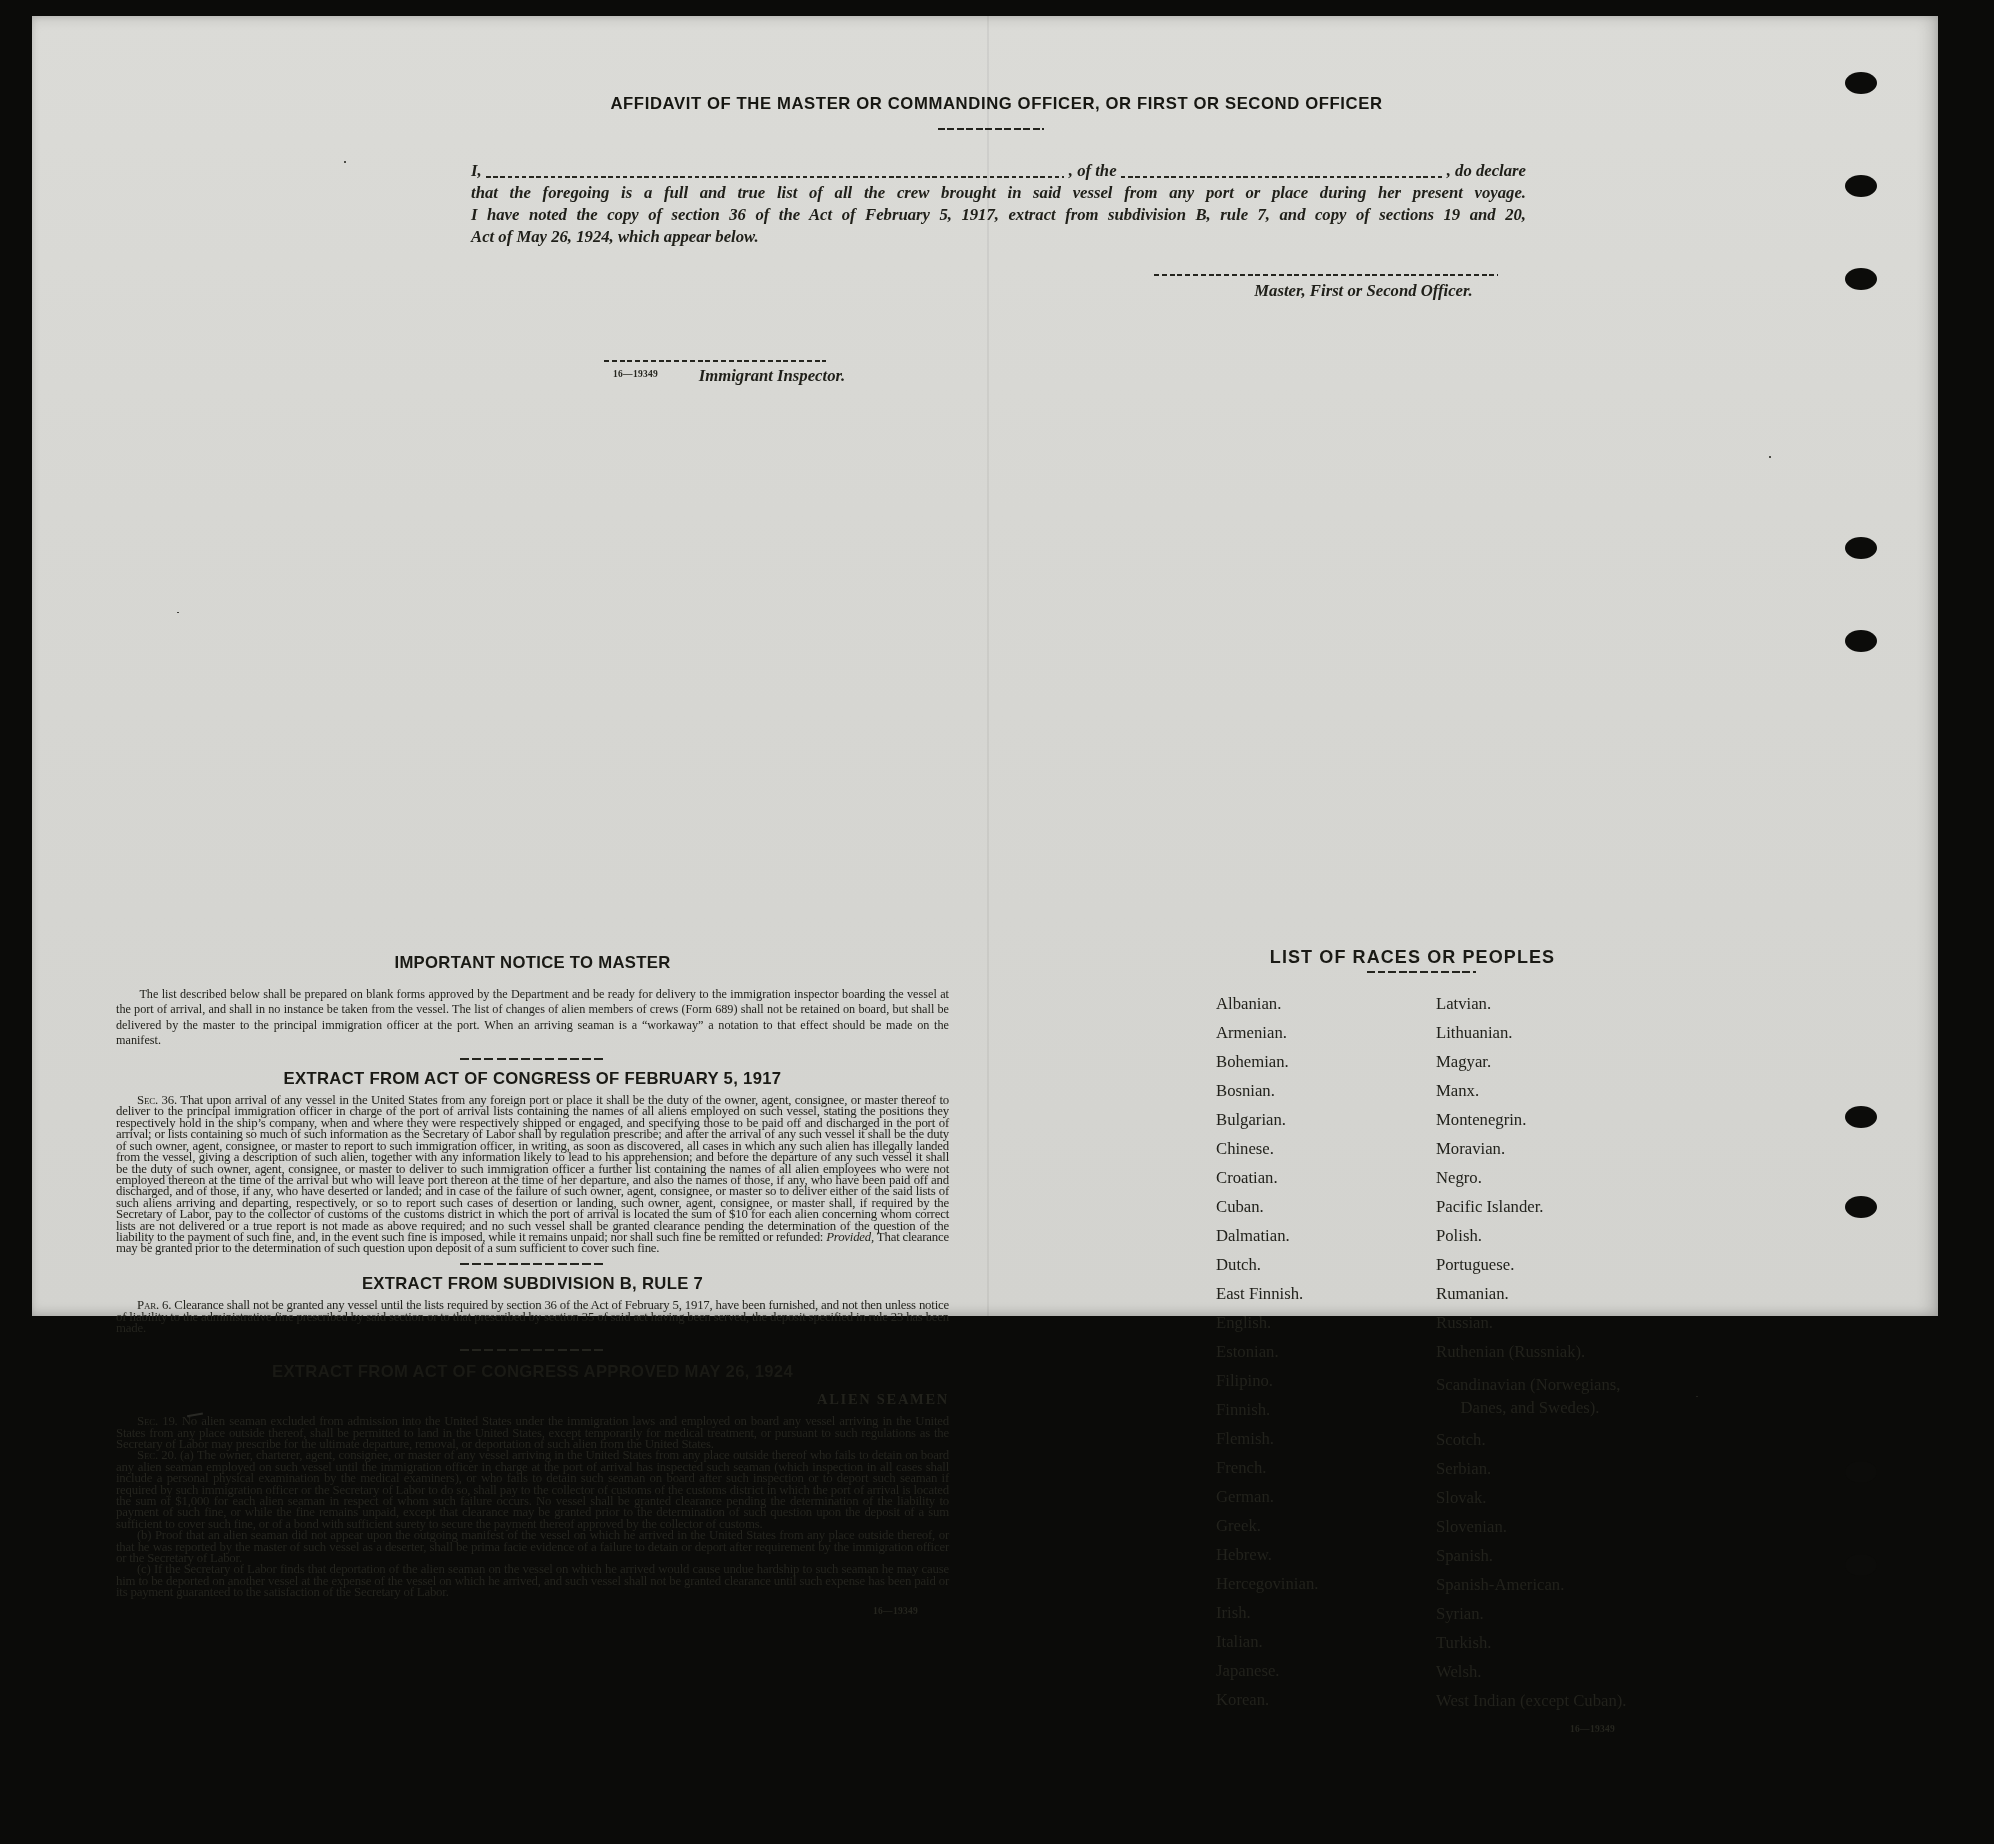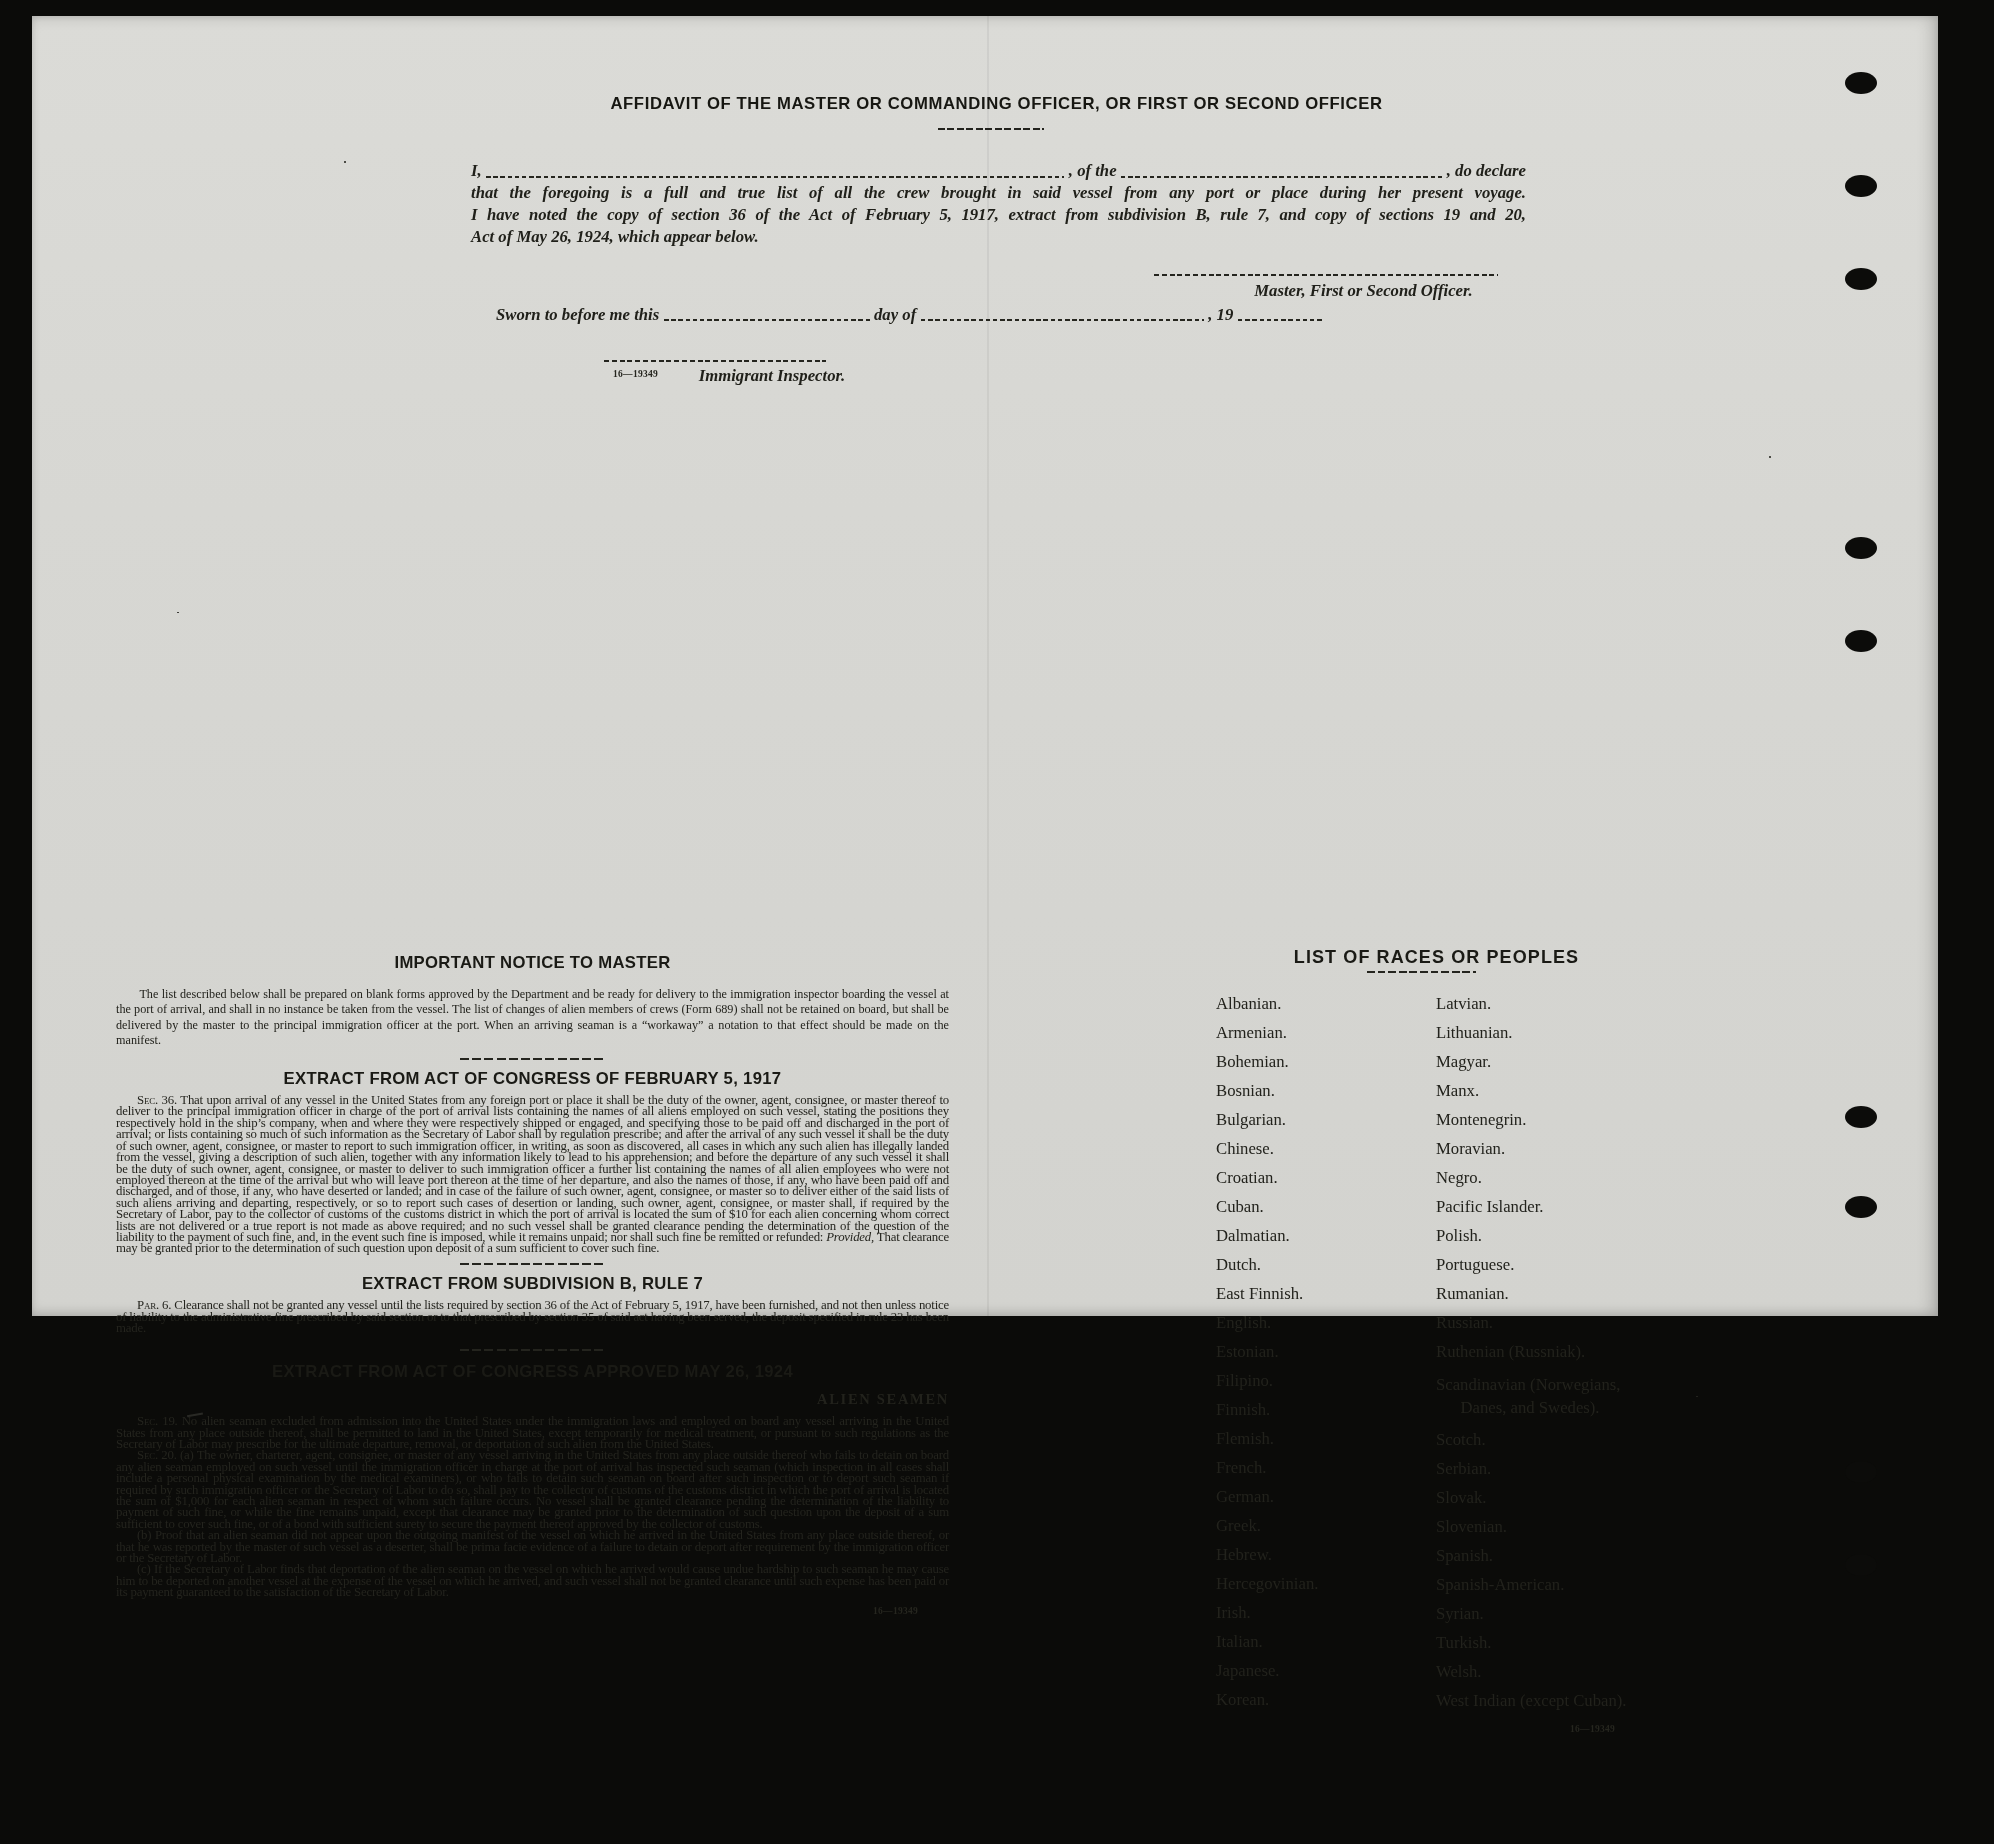--- a/index.html
+++ b/index.html
@@ -80,21 +80,21 @@
   .fineprint.par6{margin-top:6.7px;}
   .fineprint.sec19{margin-top:7.8px;}
   .sc{font-variant:small-caps;}
   .alien-sub{
     margin:9px 0 0 0;text-align:right;font-family:"Liberation Serif",serif;
     font-weight:700;font-size:14.5px;letter-spacing:1.7px;color:#22221c;
   }
   .form-no-leftcol{margin:7.8px 0 0 757px;font-weight:700;font-size:9.5px;letter-spacing:0.3px;color:#26261f;}
 
   .races-heading{
-    position:absolute;left:1118px;top:931px;width:573px;margin:0;text-align:center;
+    position:absolute;left:1094px;top:931px;width:573px;margin:0;text-align:center;
     font-family:"Liberation Sans",sans-serif;font-weight:700;font-size:18px;letter-spacing:1.1px;color:#1a1a15;
   }
   .races-underline{position:absolute;left:1335px;top:955px;width:109px;height:2.2px;
     background:repeating-linear-gradient(90deg,#24241e 0 7.8px,transparent 7.8px 10.6px);}
   .races{position:absolute;left:1184px;top:973px;width:501px;}
   .races ul{list-style:none;margin:0;padding:0;position:absolute;top:0;}
   .races ul.left-col{left:0;width:212px;}
   .races ul.right-col{left:220px;width:281px;}
   .races li{height:29px;line-height:29px;font-size:16.7px;color:#22221c;white-space:nowrap;}
   .races li.two-line{height:59px;line-height:23px;padding-top:7.2px;box-sizing:border-box;}
@@ -123,28 +123,20 @@
       <span>, do declare</span>
     </div>
     <div class="aff-line just">that the foregoing is a full and true list of all the crew brought in said vessel from any port or place during her present voyage.</div>
     <div class="aff-line just">I have noted the copy of section 36 of the Act of February 5, 1917, extract from subdivision B, rule 7, and copy of sections 19 and 20,</div>
     <div class="aff-line">Act of May 26, 1924, which appear below.</div>
   </div>
 
   <div class="sig-line master"></div>
   <div class="sig-label master">Master, First or Second Officer.</div>
 
-  <div class="sworn">
-    <span>Sworn to before me this</span>
-    <span class="leader sw1"></span>
-    <span>day of</span>
-    <span class="leader sw2"></span>
-    <span>, 19</span>
-    <span class="leader sw3"></span>
-  </div>
 
   <div class="sig-line insp"></div>
   <div class="form-no top">16—19349</div>
   <div class="sig-label insp">Immigrant Inspector.</div>
 
   <div class="col-left">
     <h2>IMPORTANT NOTICE TO MASTER</h2>
     <p class="notice-body">The list described below shall be prepared on blank forms approved by the Department and be ready for delivery to the immigration inspector boarding the vessel at the port of arrival, and shall in no instance be taken from the vessel. The list of changes of alien members of crews (Form 689) shall not be retained on board, but shall be delivered by the master to the principal immigration officer at the port. When an arriving seaman is a “workaway” a notation to that effect should be made on the manifest.</p>
     <div class="divider"></div>
     <h2 class="feb">EXTRACT FROM ACT OF CONGRESS OF FEBRUARY 5, 1917</h2>

